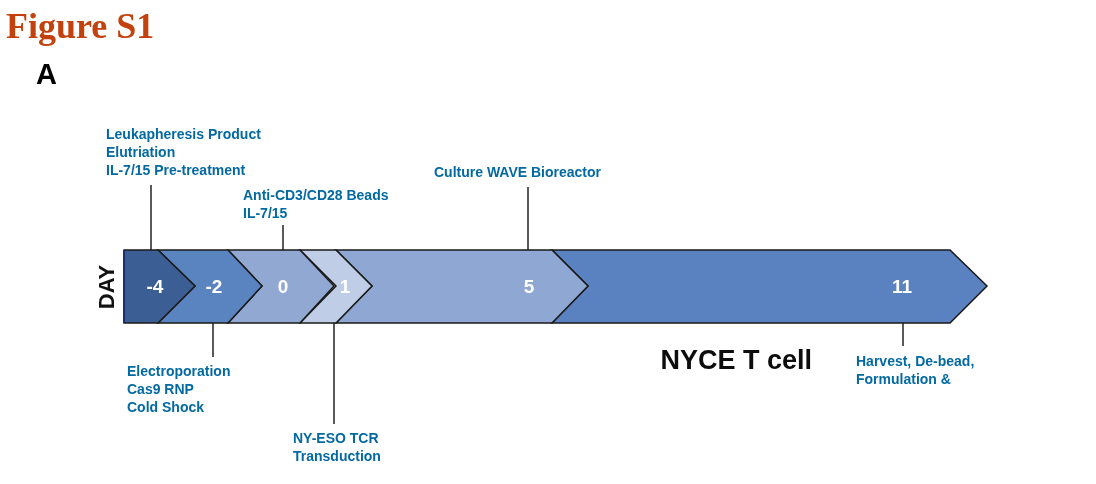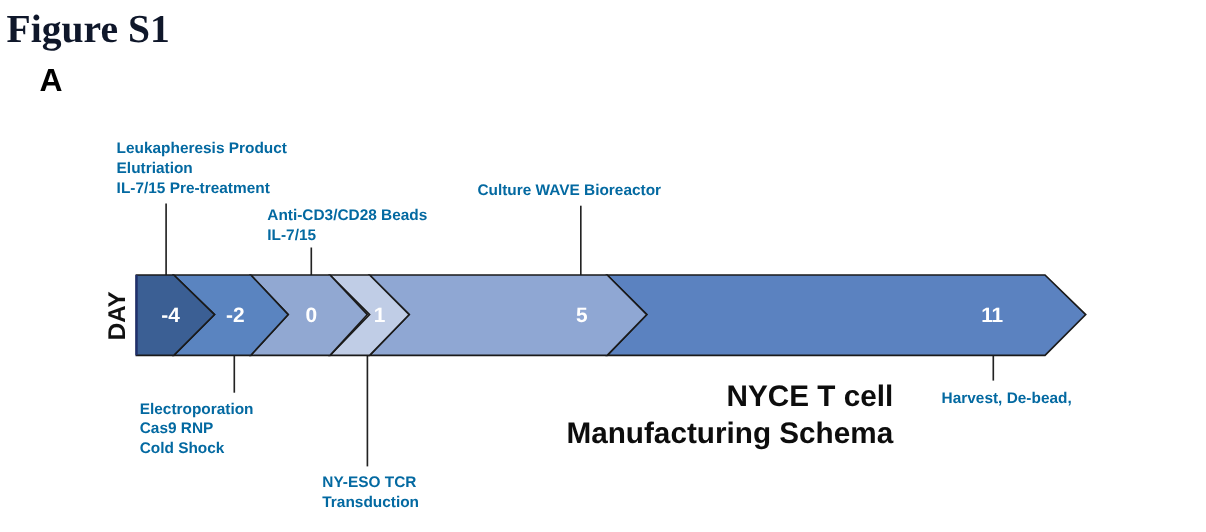--- a/index.html
+++ b/index.html
@@ -1,17 +1,17 @@
 <!DOCTYPE html>
 <html><head>
 <meta charset="utf-8">
 <style>
   html, body { margin: 0; padding: 0; background: #ffffff; }
   body { width: 1096px; height: 484px; position: relative; overflow: hidden; }
-  .fig-title { position: absolute; left: 6px; top: 6px; font-family: "Liberation Serif", serif; font-weight: bold; font-size: 36px; color: #0f172a; line-height: 40px; }
+  .fig-title { position: absolute; left: 6px; top: 6px; font-family: "Liberation Serif", serif; font-weight: bold; font-size: 36px; color: #c2410c; line-height: 40px; }
   .panel-label { position: absolute; left: 36px; top: 58px; font-family: "Liberation Sans", sans-serif; font-weight: bold; font-size: 29px; color: #000; line-height: 32px; }
   .txt { position: absolute; font-family: "Liberation Sans", sans-serif; font-weight: bold; color: #0369a1; font-size: 14px; line-height: 18px; white-space: nowrap; }
   .big { font-size: 27px; line-height: 34px; text-align: center; color: #0d0d0d; }
   svg { position: absolute; left: 0; top: 0; }
   .day { font-family: "Liberation Sans", sans-serif; font-weight: bold; font-size: 19px; fill: #ffffff; }
   .axis { font-family: "Liberation Sans", sans-serif; font-weight: bold; font-size: 22px; fill: #111; }
 </style>
 </head>
 <body>
 
@@ -62,18 +62,18 @@
   <div>Electroporation</div>
   <div>Cas9 RNP</div>
   <div>Cold Shock</div>
 </div>
 <div class="txt" style="left:293px;top:429px;">
   <div>NY-ESO TCR</div>
   <div>Transduction</div>
 </div>
 <div class="txt" style="left:856px;top:352px;">
   <div>Harvest, De-bead,</div>
+  <div>Formulation &amp;</div>
 </div>
 
 <div class="txt big" style="left:462px;top:343px;width:350px;text-align:right;">
   <div>NYCE T cell</div>
-  <div>Manufacturing Schema</div>
 </div>
 
 </body></html>

